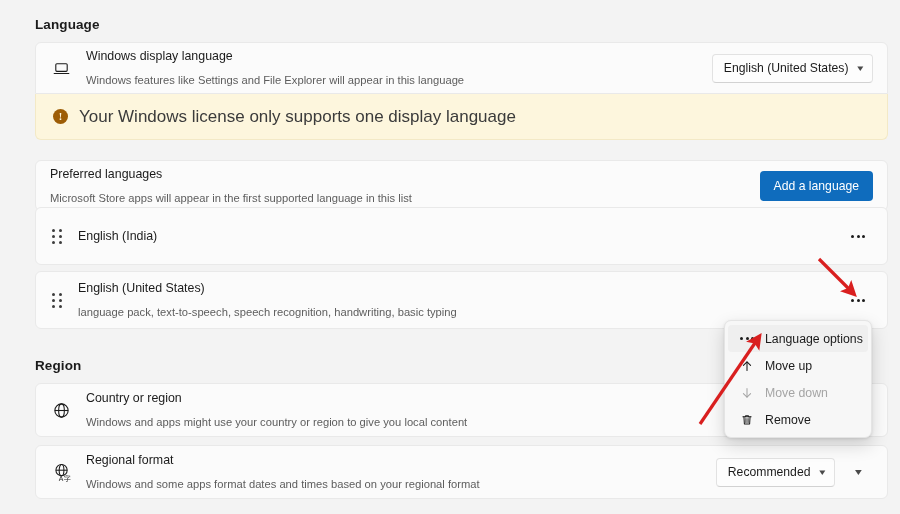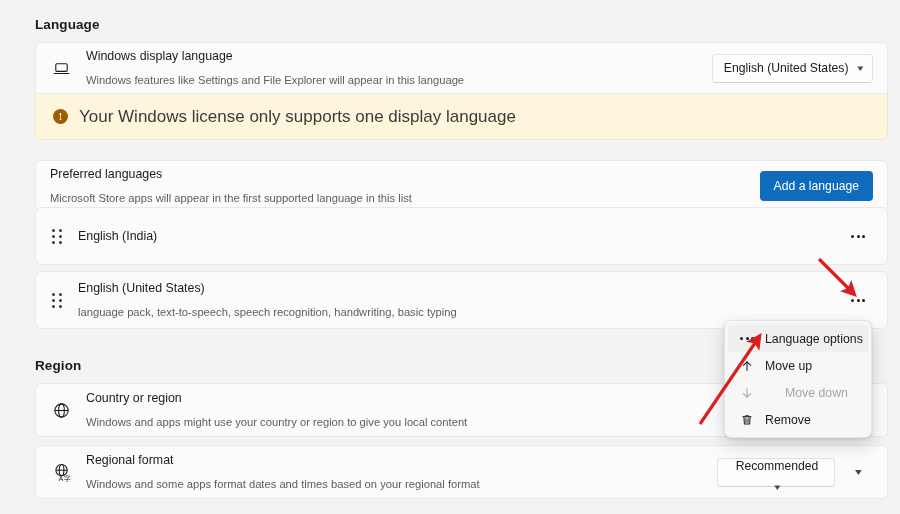--- a/index.html
+++ b/index.html
@@ -231,21 +231,21 @@
     display: flex;
     align-items: center;
     height: 27px;
     padding: 0 6px 0 7px;
     border-radius: 4px;
     font-size: 12.3px;
     color: #1b1b1b;
     cursor: pointer;
   }
   .menu-item.is-hover { background: #efefef; }
-  .menu-item.is-disabled { color: #a5a5a5; cursor: default; gap: 20px; }
+  .menu-item.is-disabled { color: #a5a5a5; cursor: default; }
   .menu-item .mi-icon {
     flex: 0 0 auto;
     width: 24px;
     display: flex;
     align-items: center;
     justify-content: center;
     color: inherit;
   }
   .menu-item .mi-label { margin-left: 6px; white-space: nowrap; }
   .mi-dots { display: flex; gap: 2.5px; }
@@ -374,21 +374,21 @@
           <ellipse cx="10" cy="8.6" rx="2.5" ry="5.9"></ellipse>
           <path d="M4.1 8.6h11.8"></path>
           <text x="7.2" y="20.4" font-size="7.2" font-family="'Liberation Sans',sans-serif" fill="#1b1b1b" stroke="none">A</text>
           <text x="12.4" y="20.4" font-size="7.4" font-family="'DejaVu Sans',sans-serif" fill="#1b1b1b" stroke="none">字</text>
         </svg>
       </span>
       <span class="texts">
         <div class="t-primary">Regional format</div>
         <div class="t-secondary">Windows and some apps format dates and times based on your regional format</div>
       </span>
-      <span class="combo" style="min-width:118px;flex-direction:column;">
+      <span class="combo" style="min-width:118px;">
         <span>Recommended</span>
         <span class="chev">▾</span>
       </span>
       <span class="expander">
         <span class="chev" style="font-size:10px;">▾</span>
       </span>
     </div>
   </div>
 
   <div id="context-menu">

